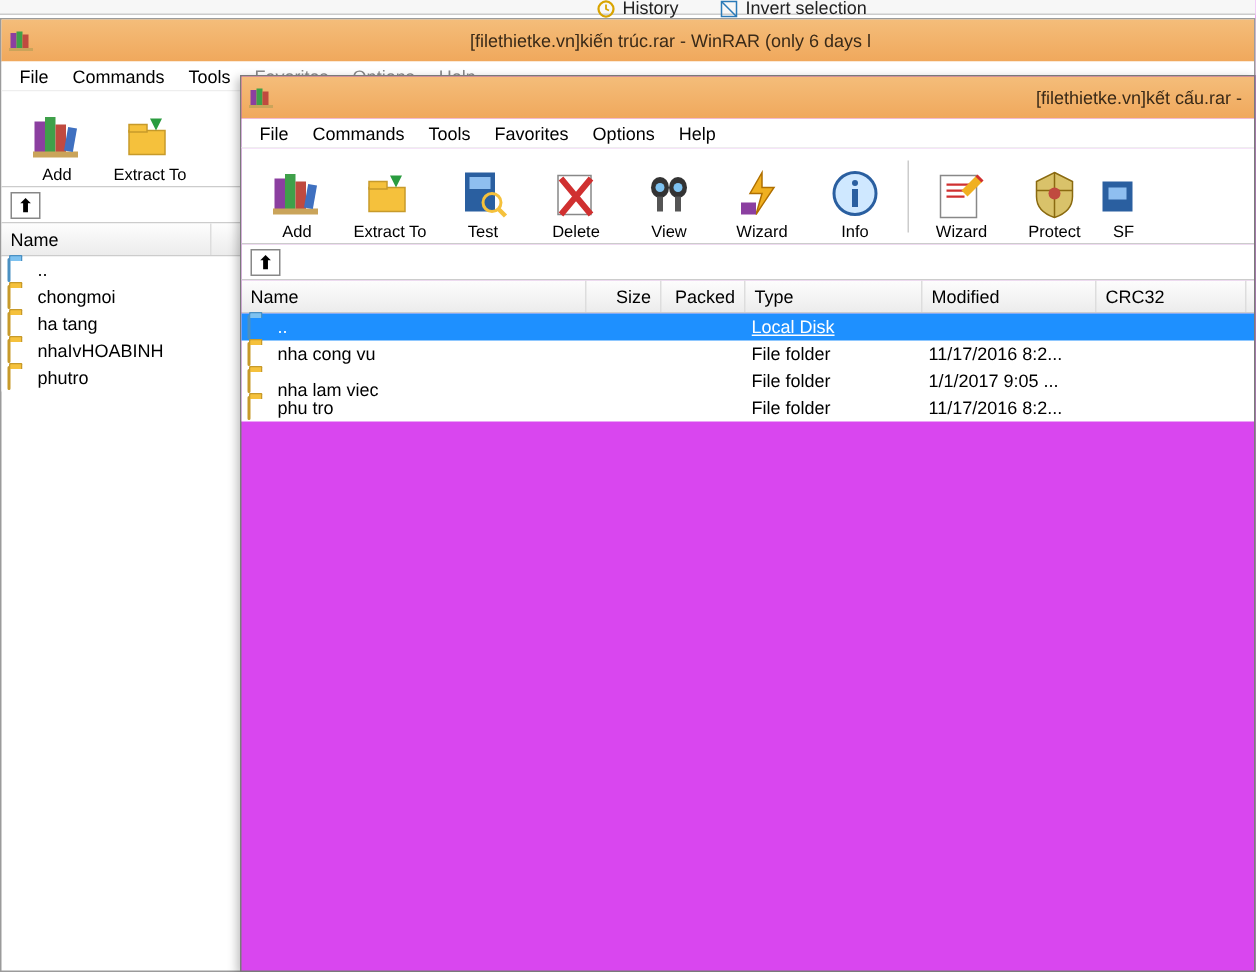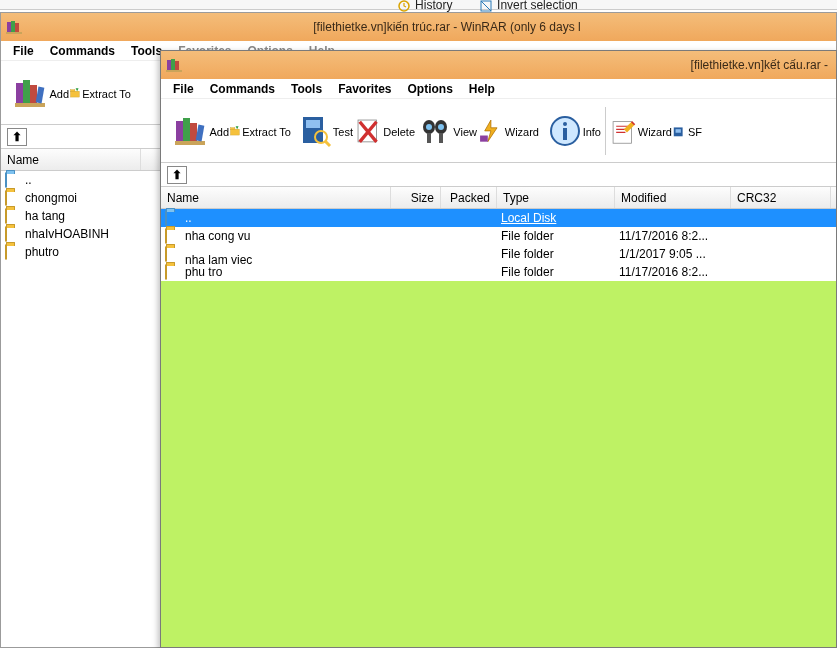--- a/index.html
+++ b/index.html
@@ -10,43 +10,43 @@
 .bg-frag { position: absolute; top: -2px; font-size: 11px; color: #222; }
 .bg-icon { display: inline-block; width: 12px; height: 12px; vertical-align: middle; margin-right: 2px; }
 
 
 .win1 { position: absolute; left: 0; top: 12px; right: 0; bottom: 0; border: 1px solid #9b9b9b; background: #fff; }
 .titlebar1 { height: 28px; background: linear-gradient(#f4bd7a, #f0a85c); display: flex; align-items: center; overflow: hidden; gap: 31px; }
 .title-icon { width: 18px; height: 18px; margin: 0 4px; }
 .title-text { flex: 1; text-align: center; color: #3a2a18; font-size: 12px; white-space: nowrap; }
 
 .menubar { height: 20px; background: #fff; display: flex; align-items: center; padding: 0 4px; gap: 0; border-bottom: 1px solid #eee; }
-.menu-item { padding: 20px 8px; cursor: default; font-weight: bold; }
+.menu-item { padding: 20px 8px; cursor: default; }
 .menu-item.dim { color: #888; }
 
 .toolbar { height: 64px; background: #fff; display: flex; align-items: center; padding: 2px 6px; gap: 0; border-bottom: 1px solid #ccc; overflow: hidden; }
-.tbtn { display: flex; flex-direction: row; align-items: center; justify-content: flex-end; width: 62px; height: 60px; cursor: default; }
+.tbtn { display: flex; flex-direction: column; align-items: center; justify-content: flex-end; width: 62px; height: 60px; cursor: default; }
 .tbtn .ico { width: 36px; height: 36px; display: flex; align-items: center; justify-content: center; }
 .tbtn .lbl { font-size: 11px; color: #000; margin-top: 2px; white-space: nowrap; }
 .tsep { width: 1px; height: 48px; background: #ccc; margin: 0 4px; }
 
 .navbar { height: 24px; background: #fff; border-bottom: 1px solid #ccc; display: flex; align-items: center; padding: 0 6px; }
 .up-btn { width: 20px; height: 18px; border: 1px solid #888; background: #fff; display: flex; align-items: center; justify-content: center; font-weight: bold; cursor: default; }
 
 .list-header { height: 22px; background: linear-gradient(#fdfdfd, #ececec); border-bottom: 1px solid #ccc; display: flex; align-items: center; }
 .col { padding: 0 6px; border-right: 1px solid #ddd; height: 100%; display: flex; align-items: center; overflow: hidden; white-space: nowrap; }
 
 .file-list { background: #fff; }
 .row { height: 18px; display: flex; align-items: center; padding-left: 4px; }
 .row .fico { width: 16px; height: 14px; margin-right: 4px; }
 .row.sel { background: #1e90ff; color: #fff; }
 .row .cell { overflow: hidden; white-space: nowrap; }
 
 
-.win2 { position: absolute; left: 160px; top: 50px; right: 0; bottom: 0; border: 1px solid #7a7a7a; background: #bef264; box-shadow: -2px 2px 6px rgba(0,0,0,0.25); }
+.win2 { position: absolute; left: 160px; top: 50px; right: 0; bottom: 0; border: 1px solid #7a7a7a; background: #d946ef; box-shadow: -2px 2px 6px rgba(0,0,0,0.25); }
 .inset-left { position: absolute; left: 160px; top: 78px; width: 3px; bottom: 0; background: #d8d8d8; }
 
 
 .folder { width: 16px; height: 12px; background: linear-gradient(#ffe28a, #f5c13c); border: 1px solid #c79a2a; border-radius: 1px; position: relative; }
 .folder::before { content: ""; position: absolute; top: -3px; left: 0; width: 7px; height: 3px; background: #f5c13c; border: 1px solid #c79a2a; border-bottom: none; border-radius: 1px 1px 0 0; }
 .folder.blue { background: linear-gradient(#bfe4ff, #7ec2f0); border-color: #4a90c2; }
 .folder.blue::before { background: #7ec2f0; border-color: #4a90c2; }
 
 
 svg { display: block; }
@@ -259,20 +259,30 @@
       <span class="ico">
           <svg viewBox="0 0 36 36">
             <rect x="4" y="6" width="24" height="28" fill="#fff" stroke="#888"></rect>
             <path d="M8 12 H24 M8 16 H24 M8 20 H20" stroke="#d03030" stroke-width="1.5"></path>
             <path d="M22 20 L32 10 L28 6 L18 16 Z" fill="#f0b020"></path>
             <path d="M28 6 L32 10" stroke="#d03030" stroke-width="2"></path>
           </svg>
         </span>
       <span class="lbl">Wizard</span>
     </div>
+    <div class="tbtn">
+      <span class="ico">
+          <svg viewBox="0 0 36 36">
+            <path d="M18 4 L30 10 V20 Q30 30 18 34 Q6 30 6 20 V10 Z" fill="#d9c26a" stroke="#8a6a10"></path>
+            <path d="M18 4 V34 M6 16 H30" stroke="#8a6a10"></path>
+            <circle cx="18" cy="18" r="4" fill="#c04a3f"></circle>
+          </svg>
+        </span>
+      <span class="lbl">Protect</span>
+    </div>
     <div class="tbtn" style="width:30px">
       <span class="ico">
           <svg viewBox="0 0 36 36">
             <rect x="4" y="10" width="20" height="20" fill="#2a5fa0"></rect>
             <rect x="8" y="14" width="12" height="8" fill="#8fbff0"></rect>
           </svg>
         </span>
       <span class="lbl">SF</span>
     </div>
   </div>

